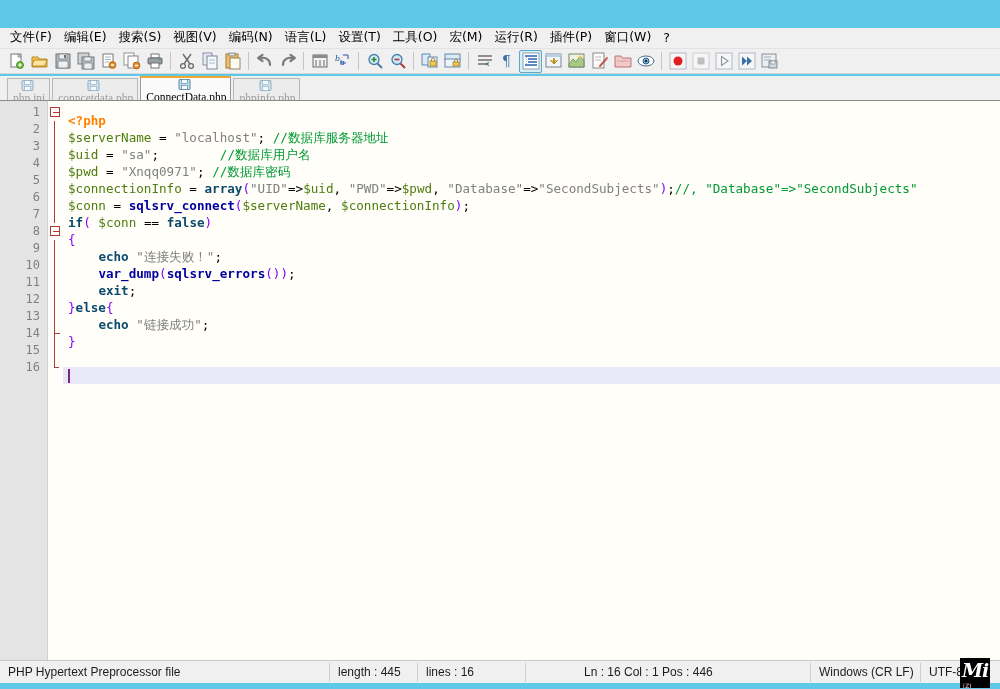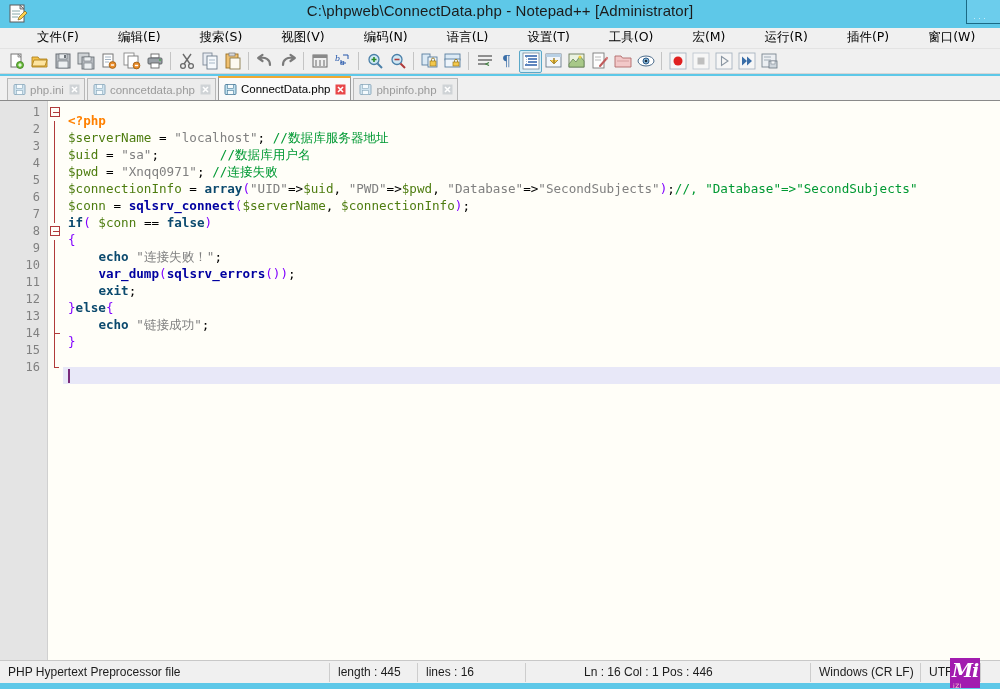--- a/index.html
+++ b/index.html
@@ -68,21 +68,20 @@
     align-items: center;
     padding-left: 4px;
   }
   .menu-item {
     font-size: 12.5px;
     color: #000;
     padding: 2px 6px 3px 6px;
     white-space: nowrap;
     cursor: default;
     font-family: "DejaVu Sans", sans-serif;
-    margin-left: 27px;
   }
 
   
   .toolbar {
     position: absolute;
     left: 0; top: 49px;
     width: 1000px; height: 25px;
     background: #f0f0f0;
     border-bottom: 1px solid #d6d6d6;
     display: flex;
@@ -122,25 +121,26 @@
   }
   .tab {
     height: 22px;
     display: flex;
     align-items: center;
     padding: 0 4px 0 5px;
     background: #ececec;
     border: 1px solid #b8b8b8;
     border-bottom: none;
     margin-right: 2px;
-    font-family: Liberation Sans, sans-serif;
+    font-family: Liberation Serif, serif;
     font-size: 11.5px;
     color: #9a9a9a;
     position: relative;
     white-space: nowrap;
+    flex-direction: column;
   }
   .tab.active {
     background: #fafafa;
     color: #000;
     height: 24px;
     border-color: #999;
     border-top: 2px solid #f0a830;
     font-weight: normal;
     margin-top: 16px;
   }
@@ -302,24 +302,24 @@
   .sb-doctype { width: 330px; }
   .sb-length  { width: 88px; }
   .sb-lines   { width: 108px; }
   .sb-caret   { width: 285px; padding-left: 58px; }
   .sb-eol     { width: 110px; }
   .sb-enc     { width: 60px; }
   .sb-ins     { flex: 1 1 auto; border-right: none; }
 
   .wm {
     position: absolute;
-    right: 20px;
+    right: 10px;
     bottom: 1px;
     width: 30px; height: 30px;
-    background: #a21caf;
+    background: #000000;
     z-index: 50;
     overflow: hidden;
     text-decoration: underline;
   }
   .wm-txt {
     position: absolute;
     left: 2px; top: 2px;
     font-family: "DejaVu Serif", serif;
     font-size: 19px;
     font-weight: bold;
@@ -342,36 +342,20 @@
     left: 0; top: 683px;
     width: 1000px; height: 6px;
     background: #5ec8e8;
   }
 </style>
 </head>
 <body>
 
 <div id="app">
 
-  <div class="titlebar">
-    <span class="title-icon">
-      <svg width="20" height="20" viewBox="0 0 20 20">
-        <rect x="2" y="1" width="14" height="17" fill="#fdfdfd" stroke="#5a5a5a" stroke-width="1"></rect>
-        <path d="M12 1 L16 5 L12 5 Z" fill="#cfcfcf" stroke="#5a5a5a" stroke-width="0.8"></path>
-        <line x1="4" y1="7" x2="12" y2="7" stroke="#8aa" stroke-width="1"></line>
-        <line x1="4" y1="10" x2="12" y2="10" stroke="#8aa" stroke-width="1"></line>
-        <line x1="4" y1="13" x2="10" y2="13" stroke="#8aa" stroke-width="1"></line>
-        <path d="M11 13 L17 7 L19 9 L13 15 L10 16 Z" fill="#ffd24d" stroke="#7a6020" stroke-width="0.7"></path>
-      </svg>
-    </span>
-    <div class="title-text">C:\phpweb\ConnectData.php - Notepad++ [Administrator]</div>
-    <div class="win-buttons">
-      <span class="dots">···</span>
-    </div>
-  </div>
 
   <div class="menubar" id="menubar">
       <div class="menu-item">文件(F)</div>
       <div class="menu-item">编辑(E)</div>
       <div class="menu-item">搜索(S)</div>
       <div class="menu-item">视图(V)</div>
       <div class="menu-item">编码(N)</div>
       <div class="menu-item">语言(L)</div>
       <div class="menu-item">设置(T)</div>
       <div class="menu-item">工具(O)</div>
@@ -742,21 +726,21 @@
             <span class="fold-line"></span>
           </div>
           <div class="fold-row">
             <span class="fold-end"></span>
           </div>
         </div>
       <div class="code" id="codearea">
           <div class="code-line"><span class="s-tag">&lt;?php</span></div>
           <div class="code-line"><span class="s-var">$serverName</span><span class="s-op"> </span><span class="s-op">=</span><span class="s-op"> </span><span class="s-str">"localhost"</span><span class="s-op">;</span><span class="s-op"> </span><span class="s-cmt">//数据库服务器地址</span></div>
           <div class="code-line"><span class="s-var">$uid</span><span class="s-op"> </span><span class="s-op">=</span><span class="s-op"> </span><span class="s-str">"sa"</span><span class="s-op">;</span><span class="s-op"> </span><span class="s-op"> </span><span class="s-op"> </span><span class="s-op"> </span><span class="s-op"> </span><span class="s-op"> </span><span class="s-op"> </span><span class="s-op"> </span><span class="s-cmt">//数据库用户名</span></div>
-          <div class="code-line"><span class="s-var">$pwd</span><span class="s-op"> </span><span class="s-op">=</span><span class="s-op"> </span><span class="s-str">"Xnqq0971"</span><span class="s-op">;</span><span class="s-op"> </span><span class="s-cmt">//连接失败</span></div>
+          <div class="code-line"><span class="s-var">$pwd</span><span class="s-op"> </span><span class="s-op">=</span><span class="s-op"> </span><span class="s-str">"Xnqq0971"</span><span class="s-op">;</span><span class="s-op"> </span><span class="s-cmt">//数据库密码</span></div>
           <div class="code-line"><span class="s-var">$connectionInfo</span><span class="s-op"> </span><span class="s-op">=</span><span class="s-op"> </span><span class="s-kw">array</span><span class="s-punct">(</span><span class="s-str">"UID"</span><span class="s-op">=</span><span class="s-op">&gt;</span><span class="s-var">$uid</span><span class="s-op">,</span><span class="s-op"> </span><span class="s-str">"PWD"</span><span class="s-op">=</span><span class="s-op">&gt;</span><span class="s-var">$pwd</span><span class="s-op">,</span><span class="s-op"> </span><span class="s-str">"Database"</span><span class="s-op">=</span><span class="s-op">&gt;</span><span class="s-str">"SecondSubjects"</span><span class="s-punct">)</span><span class="s-op">;</span><span class="s-cmt">//, "Database"=&gt;"SecondSubjects"</span></div>
           <div class="code-line"><span class="s-var">$conn</span><span class="s-op"> </span><span class="s-op">=</span><span class="s-op"> </span><span class="s-fn">sqlsrv_connect</span><span class="s-punct">(</span><span class="s-var">$serverName</span><span class="s-op">,</span><span class="s-op"> </span><span class="s-var">$connectionInfo</span><span class="s-punct">)</span><span class="s-op">;</span></div>
           <div class="code-line"><span class="s-kw">if</span><span class="s-punct">(</span><span class="s-op"> </span><span class="s-var">$conn</span><span class="s-op"> </span><span class="s-op">=</span><span class="s-op">=</span><span class="s-op"> </span><span class="s-kw">false</span><span class="s-punct">)</span></div>
           <div class="code-line"><span class="s-punct">{</span></div>
           <div class="code-line"><span class="s-op"> </span><span class="s-op"> </span><span class="s-op"> </span><span class="s-op"> </span><span class="s-kw">echo</span><span class="s-op"> </span><span class="s-str">"连接失败！"</span><span class="s-op">;</span></div>
           <div class="code-line"><span class="s-op"> </span><span class="s-op"> </span><span class="s-op"> </span><span class="s-op"> </span><span class="s-fn">var_dump</span><span class="s-punct">(</span><span class="s-fn">sqlsrv_errors</span><span class="s-punct">(</span><span class="s-punct">)</span><span class="s-punct">)</span><span class="s-op">;</span></div>
           <div class="code-line"><span class="s-op"> </span><span class="s-op"> </span><span class="s-op"> </span><span class="s-op"> </span><span class="s-kw">exit</span><span class="s-op">;</span></div>
           <div class="code-line"><span class="s-punct">}</span><span class="s-kw">else</span><span class="s-punct">{</span></div>
           <div class="code-line"><span class="s-op"> </span><span class="s-op"> </span><span class="s-op"> </span><span class="s-op"> </span><span class="s-kw">echo</span><span class="s-op"> </span><span class="s-str">"链接成功"</span><span class="s-op">;</span></div>
           <div class="code-line"><span class="s-punct">}</span></div>

